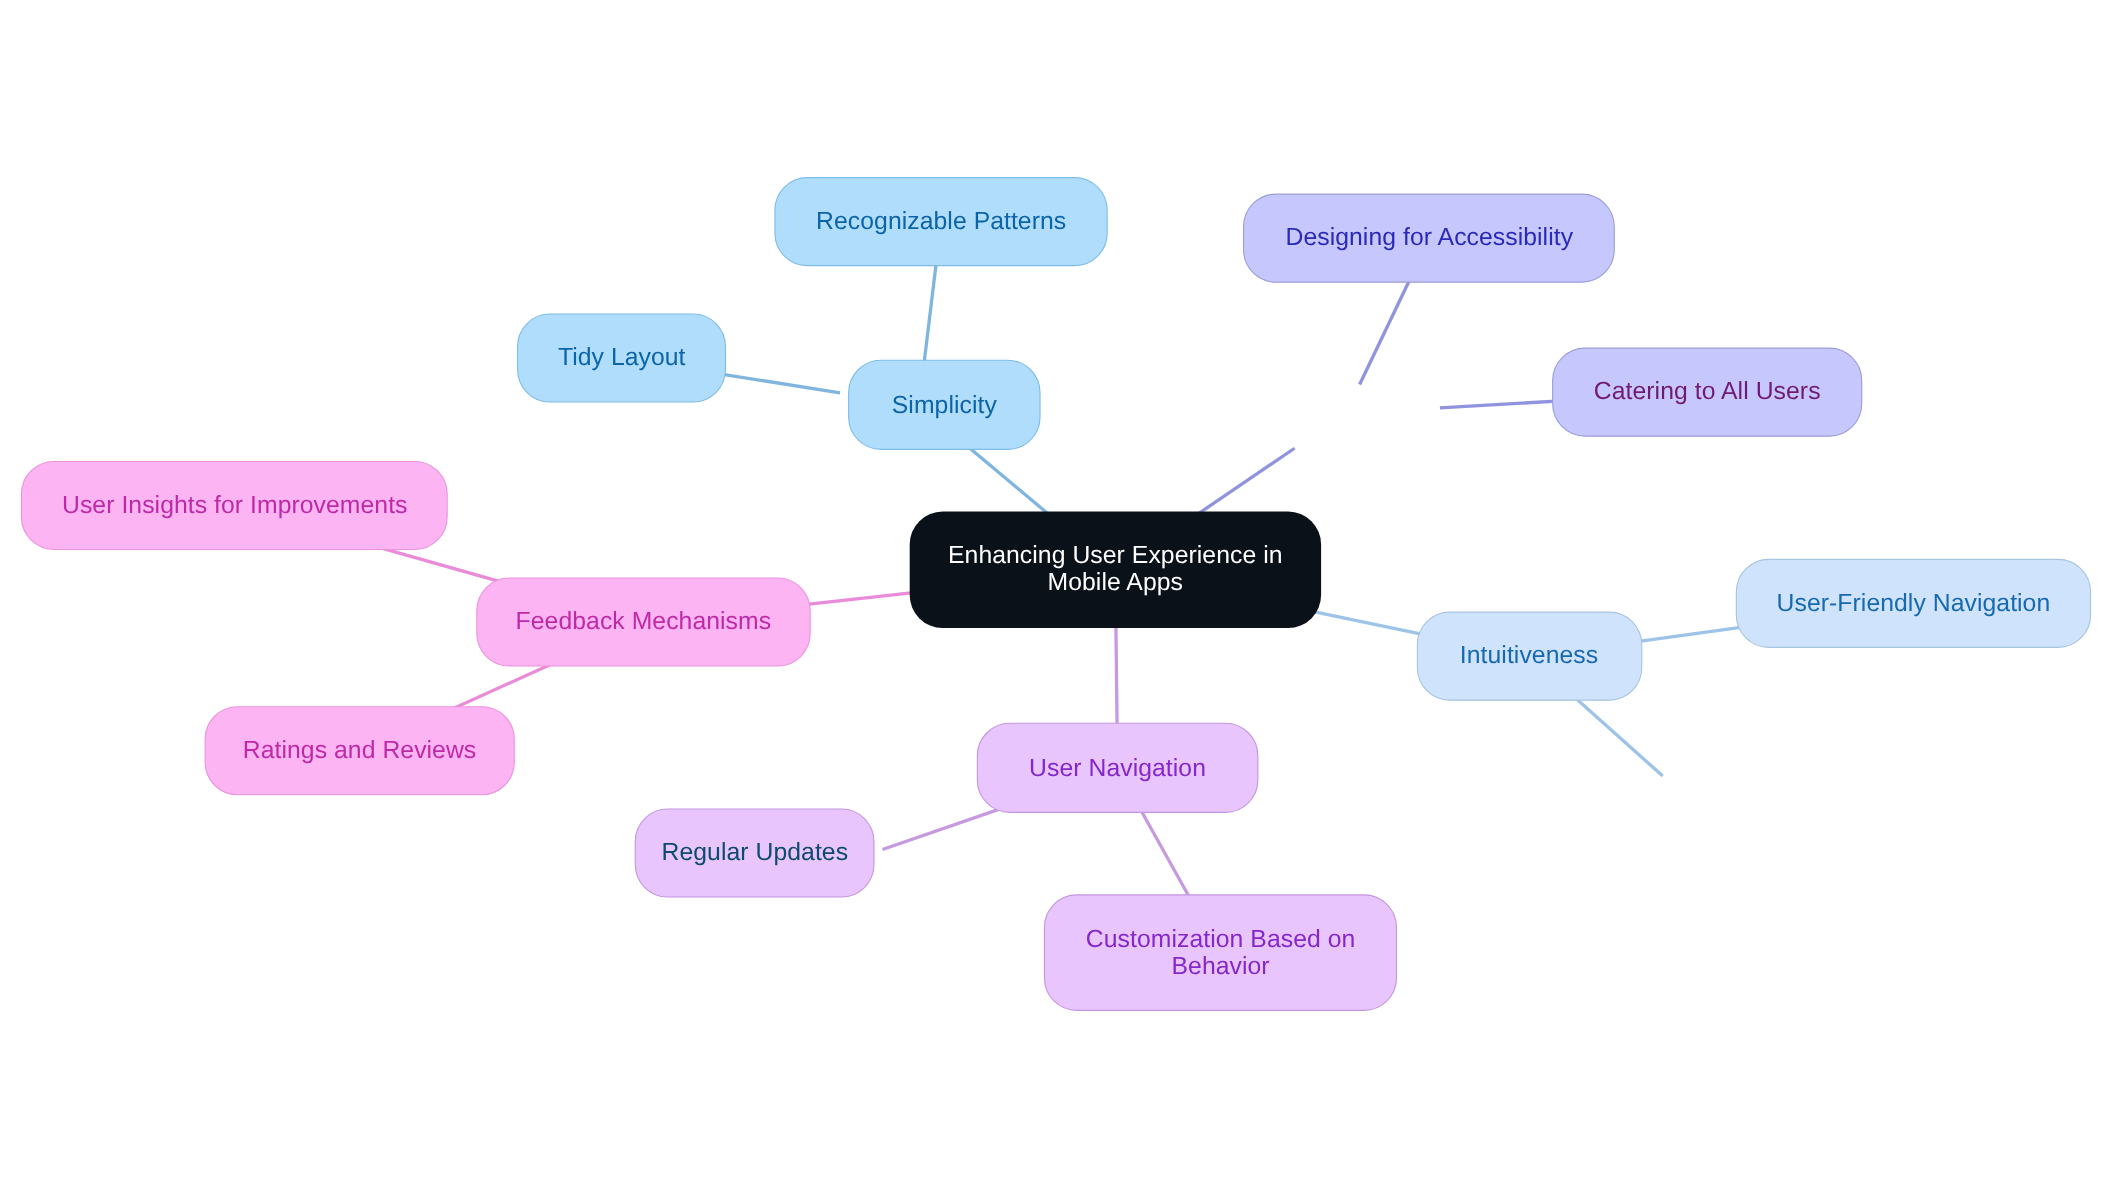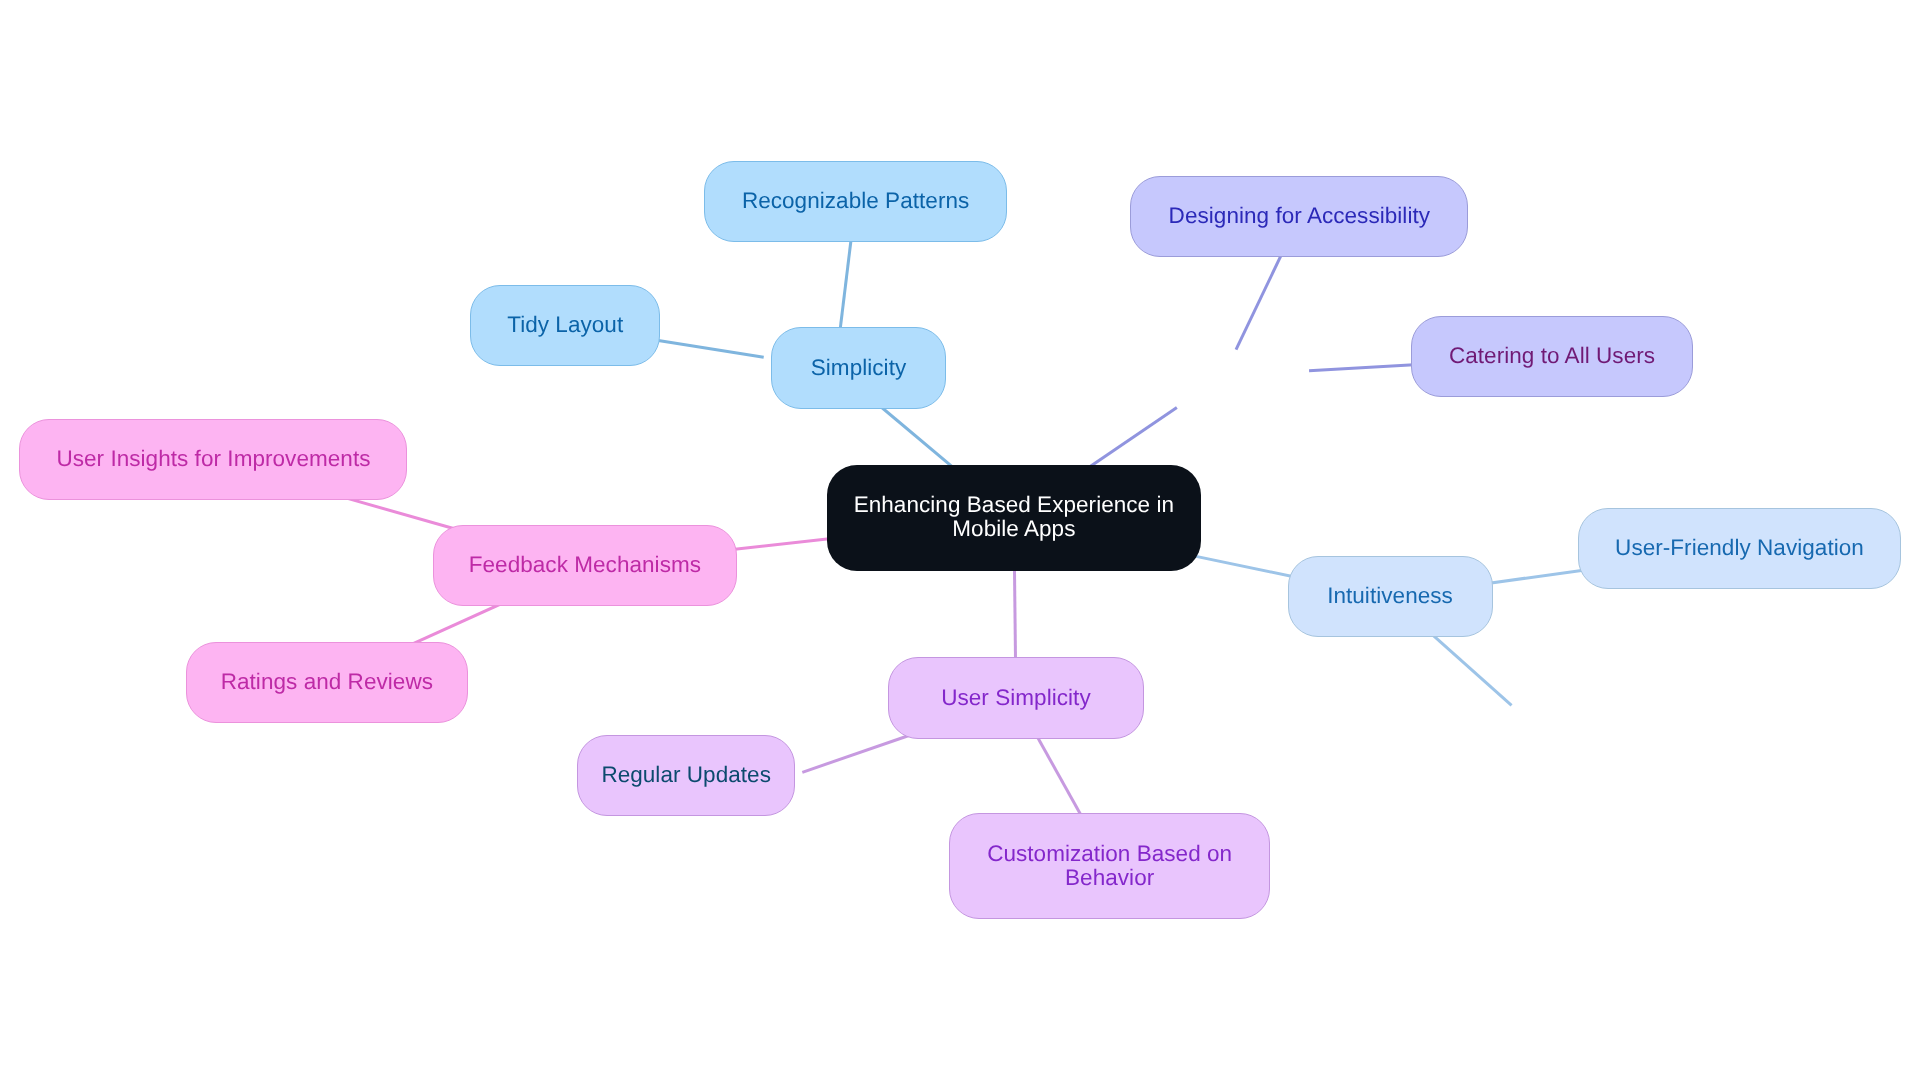--- a/index.html
+++ b/index.html
@@ -34,21 +34,21 @@
     <line class="edge" stroke-linecap="butt" x1="1476.65" y1="584.9" x2="1594.05" y2="568.78" stroke="#9DC4E8" stroke-width="3"></line>
     <line class="edge" stroke-linecap="butt" x1="1423.6" y1="626.84" x2="1511.55" y2="705.46" stroke="#9DC4E8" stroke-width="3"></line>
     <line class="edge" stroke-linecap="butt" x1="1014.32" y1="555.3" x2="1015.67" y2="673.8" stroke="#C79AE0" stroke-width="3"></line>
     <line class="edge" stroke-linecap="butt" x1="1030.85" y1="725.22" x2="1088.01" y2="827.78" stroke="#C79AE0" stroke-width="3"></line>
     <line class="edge" stroke-linecap="butt" x1="913.29" y1="733.97" x2="802.31" y2="772.33" stroke="#C79AE0" stroke-width="3"></line>
     <line class="edge" stroke-linecap="butt" x1="842.7" y1="537.32" x2="721.3" y2="550.73" stroke="#EA8BD9" stroke-width="3"></line>
     <line class="edge" stroke-linecap="butt" x1="456.99" y1="529.47" x2="341.36" y2="496.63" stroke="#EA8BD9" stroke-width="3"></line>
     <line class="edge" stroke-linecap="butt" x1="509.63" y1="599.9" x2="402.12" y2="648.6" stroke="#EA8BD9" stroke-width="3"></line>
   </svg>
   <div class="node root" style="left: 826.8px; top: 465px; width: 374.2px; height: 105.8px; background-color: rgb(11, 17, 25); border-color: rgb(11, 17, 25); color: rgb(255, 255, 255);">
-      <span class="node-label">Enhancing Based Experience in
+      <span class="node-label">Enhancing User Experience in
 Mobile Apps</span>
     </div>
   <div class="node" style="left: 704.3px; top: 161px; width: 302.6px; height: 81.4px; background-color: rgb(177, 221, 253); border-color: rgb(124, 188, 233); color: rgb(11, 99, 168);">
       <span class="node-label">Recognizable Patterns</span>
     </div>
   <div class="node" style="left: 470.4px; top: 284.5px; width: 189.6px; height: 81.4px; background-color: rgb(177, 221, 253); border-color: rgb(124, 188, 233); color: rgb(11, 99, 168);">
       <span class="node-label">Tidy Layout</span>
     </div>
   <div class="node" style="left: 771px; top: 327.4px; width: 175px; height: 81.4px; background-color: rgb(177, 221, 253); border-color: rgb(124, 188, 233); color: rgb(11, 99, 168);">
       <span class="node-label">Simplicity</span>
@@ -59,21 +59,21 @@
   <div class="node" style="left: 1411px; top: 315.5px; width: 282px; height: 81.4px; background-color: rgb(198, 200, 253); border-color: rgb(155, 156, 217); color: #701a75;">
       <span class="node-label">Catering to All Users</span>
     </div>
   <div class="node" style="left: 1578.2px; top: 507.6px; width: 322.6px; height: 81.4px; background-color: rgb(208, 227, 253); border-color: rgb(166, 196, 222); color: rgb(23, 105, 176);">
       <span class="node-label">User-Friendly Navigation</span>
     </div>
   <div class="node" style="left: 1287.5px; top: 555.6px; width: 205px; height: 81.4px; background-color: rgb(208, 227, 253); border-color: rgb(166, 196, 222); color: rgb(23, 105, 176);">
       <span class="node-label">Intuitiveness</span>
     </div>
   <div class="node" style="left: 888px; top: 657.3px; width: 255.9px; height: 81.4px; background-color: rgb(233, 197, 253); border-color: rgb(196, 150, 224); color: rgb(132, 39, 203);">
-      <span class="node-label">User Simplicity</span>
+      <span class="node-label">User Navigation</span>
     </div>
   <div class="node" style="left: 948.8px; top: 813.3px; width: 321.7px; height: 105.6px; background-color: rgb(233, 197, 253); border-color: rgb(196, 150, 224); color: rgb(132, 39, 203);">
       <span class="node-label">Customization Based on
 Behavior</span>
     </div>
   <div class="node" style="left: 577.2px; top: 735px; width: 218px; height: 81.4px; background-color: rgb(233, 197, 253); border-color: rgb(196, 150, 224); color: #0c4a6e;">
       <span class="node-label">Regular Updates</span>
     </div>
   <div class="node" style="left: 432.6px; top: 524.6px; width: 304.6px; height: 81.4px; background-color: rgb(253, 180, 242); border-color: rgb(235, 146, 220); color: rgb(190, 42, 166);">
       <span class="node-label">Feedback Mechanisms</span>

